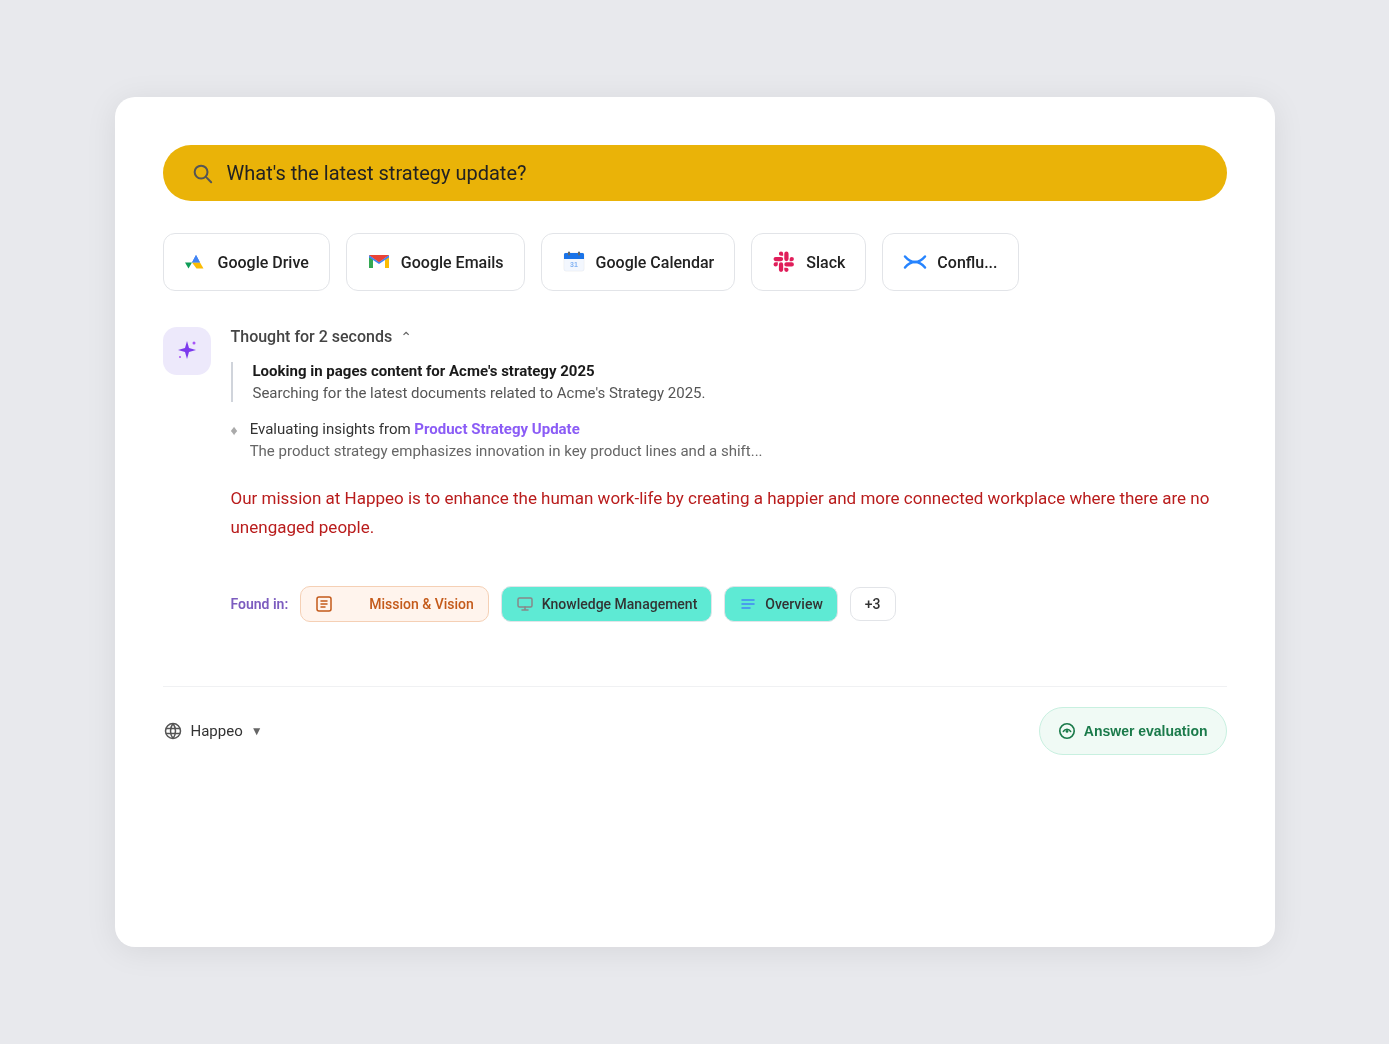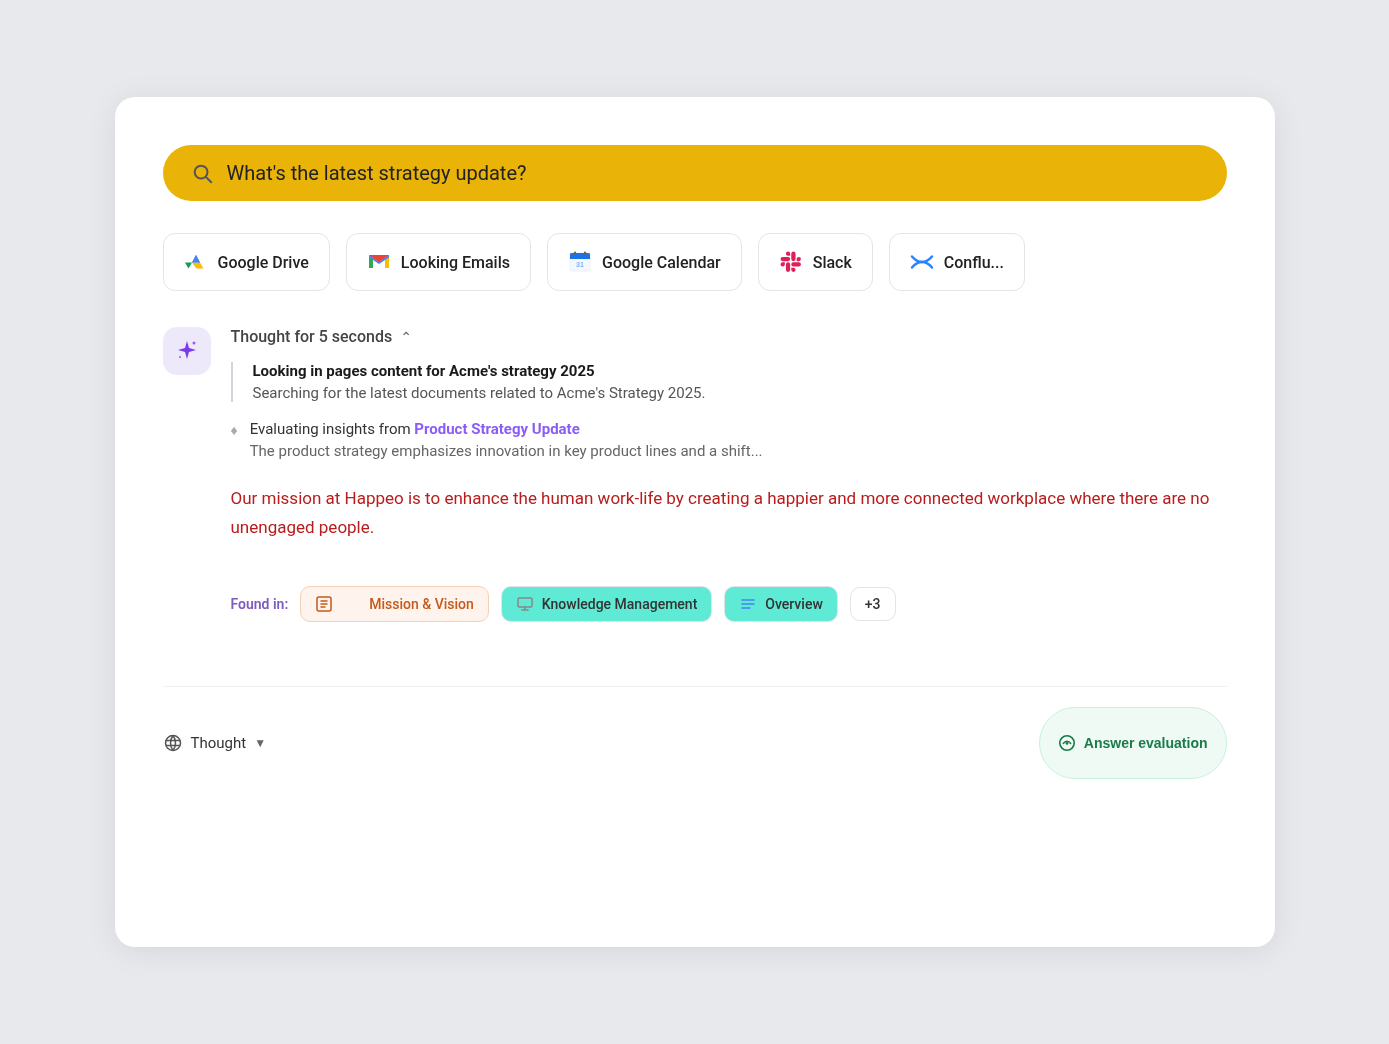--- a/index.html
+++ b/index.html
@@ -301,21 +301,21 @@
       font-size: 12px;
       color: #666;
     }
 
     .answer-eval-btn {
       display: flex;
       align-items: center;
       gap: 8px;
       border: 1.5px solid #c8f0e0;
       border-radius: 50px;
-      padding: 26px 18px;
+      padding: 14px 18px;
       font-size: 14px;
       font-weight: 600;
       color: #1a7a4a;
       background: #f0faf5;
       cursor: pointer;
     }
 
     .answer-eval-btn svg {
       width: 18px;
       height: 18px;
@@ -352,21 +352,21 @@
       <svg class="gmail-icon" viewBox="0 0 24 24">
         <rect width="24" height="24" rx="2" fill="white"></rect>
         <path d="M2 6.5L12 13L22 6.5V18H2V6.5Z" fill="#EA4335" opacity="0"></path>
         <path d="M2 6L12 13L22 6V18H2V6Z" fill="none"></path>
         <path d="M2 5H22L12 12L2 5Z" fill="#EA4335"></path>
         <path d="M2 5V18H6V10L12 14L18 10V18H22V5L12 12L2 5Z" fill="#4285F4"></path>
         <path d="M2 18H6V10L2 7.5V18Z" fill="#34A853"></path>
         <path d="M18 10V18H22V7.5L18 10Z" fill="#FBBC04"></path>
         <path d="M2 5L12 12L22 5H2Z" fill="#EA4335"></path>
       </svg>
-      <span>Looking Emails</span>
+      <span>Google Emails</span>
     </div>
 
     <div class="source-chip">
       <svg class="gcal-icon" viewBox="0 0 24 24">
         <rect x="2" y="3" width="20" height="18" rx="2" fill="#fff" stroke="#e0e0e0" stroke-width="0.5"></rect>
         <rect x="2" y="3" width="20" height="5" rx="2" fill="#1a73e8"></rect>
         <rect x="2" y="6" width="20" height="2" fill="#1a73e8"></rect>
         <text x="12" y="17" font-size="7" font-weight="bold" fill="#1a73e8" text-anchor="middle" font-family="Arial">31</text>
         <rect x="6" y="2" width="2" height="3" rx="1" fill="#1a73e8"></rect>
         <rect x="16" y="2" width="2" height="3" rx="1" fill="#1a73e8"></rect>
@@ -401,21 +401,21 @@
       <svg viewBox="0 0 26 26" fill="none">
         <path d="M13 3L15 10L22 12L15 14L13 21L11 14L4 12L11 10L13 3Z" fill="#7c3aed"></path>
         <circle cx="20" cy="5" r="1.5" fill="#a855f7"></circle>
         <circle cx="6" cy="19" r="1" fill="#a855f7"></circle>
       </svg>
     </div>
 
     <div class="ai-content">
 
       <div class="thought-header">
-        <span class="thought-label">Thought for 5 seconds</span>
+        <span class="thought-label">Thought for 2 seconds</span>
         <span class="chevron-up">⌃</span>
       </div>
 
       <div class="thought-steps">
 
         <div class="thought-step">
           <div class="thought-step-title">Looking in pages content for Acme's strategy 2025</div>
           <div class="thought-step-desc">Searching for the latest documents related to Acme's Strategy 2025.</div>
         </div>
       </div>
@@ -467,21 +467,21 @@
 
   <div class="bottom-bar">
     <div class="language-selector">
       <svg viewBox="0 0 24 24" fill="none" stroke="currentColor" stroke-width="1.8">
         <circle cx="12" cy="12" r="9"></circle>
         <path d="M12 3C12 3 9 7 9 12C9 17 12 21 12 21"></path>
         <path d="M12 3C12 3 15 7 15 12C15 17 12 21 12 21"></path>
         <line x1="3.5" y1="9" x2="20.5" y2="9"></line>
         <line x1="3.5" y1="15" x2="20.5" y2="15"></line>
       </svg>
-      <span>Thought</span>
+      <span>Happeo</span>
       <span class="chevron-down">▼</span>
     </div>
 
     <button class="answer-eval-btn">
       <svg viewBox="0 0 20 20" fill="none">
         <circle cx="10" cy="10" r="8" stroke="#1a7a4a" stroke-width="1.8"></circle>
         <path d="M6 10.5C6 10.5 7.5 8 10 8C12.5 8 14 10.5 14 10.5" stroke="#1a7a4a" stroke-width="1.8" stroke-linecap="round"></path>
         <circle cx="10" cy="10.5" r="1.5" fill="#1a7a4a"></circle>
       </svg>
       <span>Answer evaluation</span>

